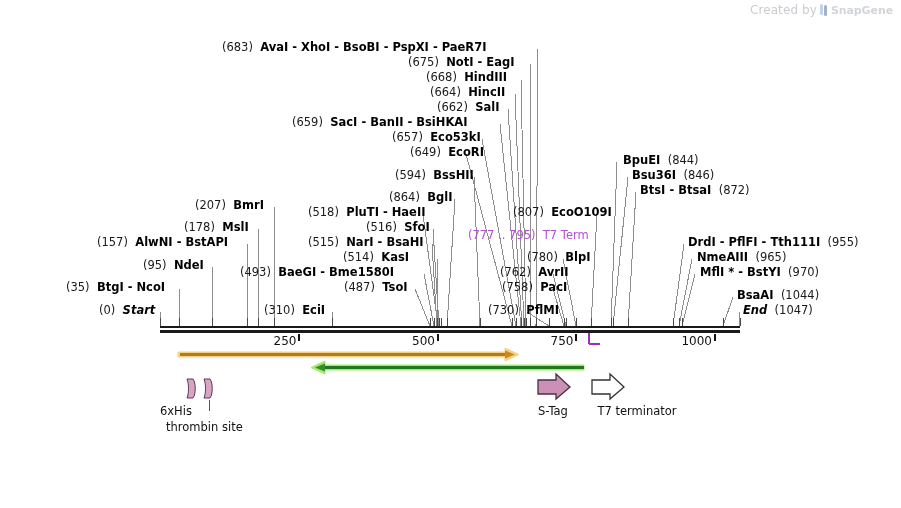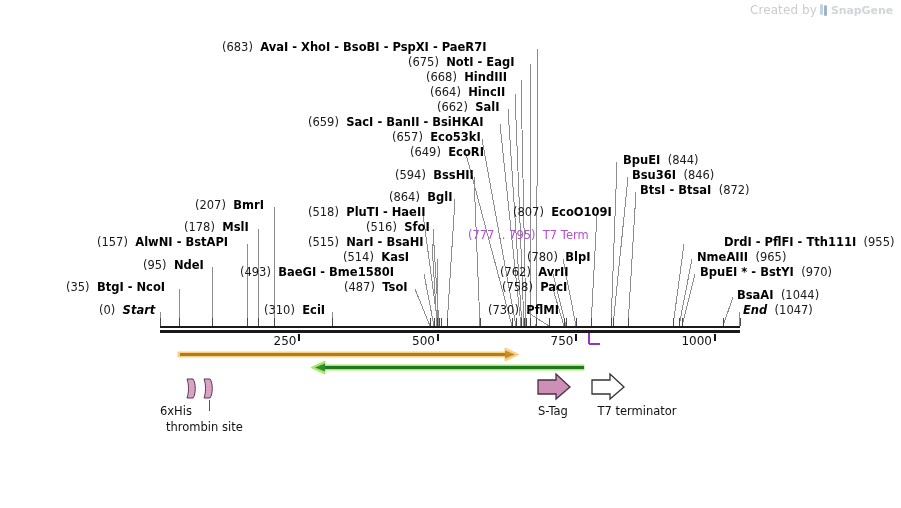--- a/index.html
+++ b/index.html
@@ -151,21 +151,21 @@
       <line x1="209" y1="400" x2="209" y2="411"></line>
     </g>
   </svg>
 
   <div id="labels">
       <div class="lbl" style="left: 222px; top: 41px;"><span class="pos">(683)</span><span>&nbsp;&nbsp;</span><span><span class="nm">AvaI</span><span class="sep"> - </span><span class="nm">XhoI</span><span class="sep"> - </span><span class="nm">BsoBI</span><span class="sep"> - </span><span class="nm">PspXI</span><span class="sep"> - </span><span class="nm">PaeR7I</span></span></div>
       <div class="lbl" style="left: 408px; top: 56px;"><span class="pos">(675)</span><span>&nbsp;&nbsp;</span><span><span class="nm">NotI</span><span class="sep"> - </span><span class="nm">EagI</span></span></div>
       <div class="lbl" style="left: 426px; top: 71px;"><span class="pos">(668)</span><span>&nbsp;&nbsp;</span><span><span class="nm">HindIII</span></span></div>
       <div class="lbl" style="left: 430px; top: 86px;"><span class="pos">(664)</span><span>&nbsp;&nbsp;</span><span><span class="nm">HincII</span></span></div>
       <div class="lbl" style="left: 437px; top: 101px;"><span class="pos">(662)</span><span>&nbsp;&nbsp;</span><span><span class="nm">SalI</span></span></div>
-      <div class="lbl" style="left: 292px; top: 116px; margin-left: 16px;"><span class="pos">(659)</span><span>&nbsp;&nbsp;</span><span><span class="nm">SacI</span><span class="sep"> - </span><span class="nm">BanII</span><span class="sep"> - </span><span class="nm">BsiHKAI</span></span></div>
+      <div class="lbl" style="left: 292px; top: 116px;"><span class="pos">(659)</span><span>&nbsp;&nbsp;</span><span><span class="nm">SacI</span><span class="sep"> - </span><span class="nm">BanII</span><span class="sep"> - </span><span class="nm">BsiHKAI</span></span></div>
       <div class="lbl" style="left: 392px; top: 131px;"><span class="pos">(657)</span><span>&nbsp;&nbsp;</span><span><span class="nm">Eco53kI</span></span></div>
       <div class="lbl" style="left: 410px; top: 146px;"><span class="pos">(649)</span><span>&nbsp;&nbsp;</span><span><span class="nm">EcoRI</span></span></div>
       <div class="lbl" style="left: 395px; top: 169px;"><span class="pos">(594)</span><span>&nbsp;&nbsp;</span><span><span class="nm">BssHII</span></span></div>
       <div class="lbl" style="left: 389px; top: 191px;"><span class="pos">(864)</span><span>&nbsp;&nbsp;</span><span><span class="nm">BglI</span></span></div>
       <div class="lbl" style="left: 308px; top: 206px;"><span class="pos">(518)</span><span>&nbsp;&nbsp;</span><span><span class="nm">PluTI</span><span class="sep"> - </span><span class="nm">HaeII</span></span></div>
       <div class="lbl" style="left: 366px; top: 221px;"><span class="pos">(516)</span><span>&nbsp;&nbsp;</span><span><span class="nm">SfoI</span></span></div>
       <div class="lbl" style="left: 294px; top: 236px; margin-left: 14px;"><span class="pos">(515)</span><span>&nbsp;&nbsp;</span><span><span class="nm">NarI</span><span class="sep"> - </span><span class="nm">BsaHI</span></span></div>
       <div class="lbl" style="left: 343px; top: 251px;"><span class="pos">(514)</span><span>&nbsp;&nbsp;</span><span><span class="nm">KasI</span></span></div>
       <div class="lbl" style="left: 240px; top: 266px;"><span class="pos">(493)</span><span>&nbsp;&nbsp;</span><span><span class="nm">BaeGI</span><span class="sep"> - </span><span class="nm">Bme1580I</span></span></div>
       <div class="lbl" style="left: 344px; top: 281px;"><span class="pos">(487)</span><span>&nbsp;&nbsp;</span><span><span class="nm">TsoI</span></span></div>
@@ -178,23 +178,23 @@
       <div class="lbl" style="left: 264px; top: 304px;"><span class="pos">(310)</span><span>&nbsp;&nbsp;</span><span><span class="nm">EciI</span></span></div>
       <div class="lbl" style="left: 488px; top: 304px;"><span class="pos">(730)</span><span>&nbsp;&nbsp;</span><span><span class="nm">PflMI</span></span></div>
       <div class="lbl" style="left: 502px; top: 281px;"><span class="pos">(758)</span><span>&nbsp;&nbsp;</span><span><span class="nm">PacI</span></span></div>
       <div class="lbl" style="left: 500px; top: 266px;"><span class="pos">(762)</span><span>&nbsp;&nbsp;</span><span><span class="nm">AvrII</span></span></div>
       <div class="lbl" style="left: 527px; top: 251px;"><span class="pos">(780)</span><span>&nbsp;&nbsp;</span><span><span class="nm">BlpI</span></span></div>
       <div class="lbl purple" style="left: 468px; top: 229px;"><span class="pos" style="color: rgb(180, 77, 214);">(777 .. 795)</span><span>&nbsp;&nbsp;</span><span><span class="nm" style="color: rgb(180, 77, 214); font-weight: 400;">T7 Term</span></span></div>
       <div class="lbl" style="left: 513px; top: 206px;"><span class="pos">(807)</span><span>&nbsp;&nbsp;</span><span><span class="nm">EcoO109I</span></span></div>
       <div class="lbl" style="left: 623px; top: 154px;"><span><span class="nm">BpuEI</span></span><span>&nbsp;&nbsp;</span><span class="pos">(844)</span></div>
       <div class="lbl" style="left: 632px; top: 169px;"><span><span class="nm">Bsu36I</span></span><span>&nbsp;&nbsp;</span><span class="pos">(846)</span></div>
       <div class="lbl" style="left: 640px; top: 184px;"><span><span class="nm">BtsI</span><span class="sep"> - </span><span class="nm">BtsaI</span></span><span>&nbsp;&nbsp;</span><span class="pos">(872)</span></div>
-      <div class="lbl" style="left: 688px; top: 236px; margin-left: 36px;"><span><span class="nm">DrdI</span><span class="sep"> - </span><span class="nm">PflFI</span><span class="sep"> - </span><span class="nm">Tth111I</span></span><span>&nbsp;&nbsp;</span><span class="pos">(955)</span></div>
+      <div class="lbl" style="left: 688px; top: 236px;"><span><span class="nm">DrdI</span><span class="sep"> - </span><span class="nm">PflFI</span><span class="sep"> - </span><span class="nm">Tth111I</span></span><span>&nbsp;&nbsp;</span><span class="pos">(955)</span></div>
       <div class="lbl" style="left: 697px; top: 251px;"><span><span class="nm">NmeAIII</span></span><span>&nbsp;&nbsp;</span><span class="pos">(965)</span></div>
-      <div class="lbl" style="left: 700px; top: 266px;"><span><span class="nm">BpuEI *</span><span class="sep"> - </span><span class="nm">BstYI</span></span><span>&nbsp;&nbsp;</span><span class="pos">(970)</span></div>
+      <div class="lbl" style="left: 700px; top: 266px;"><span><span class="nm">MflI *</span><span class="sep"> - </span><span class="nm">BstYI</span></span><span>&nbsp;&nbsp;</span><span class="pos">(970)</span></div>
       <div class="lbl" style="left: 737px; top: 289px;"><span><span class="nm">BsaAI</span></span><span>&nbsp;&nbsp;</span><span class="pos">(1044)</span></div>
       <div class="lbl" style="left: 743px; top: 304px;"><span><span class="nm ital">End</span></span><span>&nbsp;&nbsp;</span><span class="pos">(1047)</span></div>
     </div>
 
   <div class="backbone">
       <div class="inner"></div>
     </div>
 
   <div id="ruler">
       <div class="tick" style="left: 298.491px;"></div>

